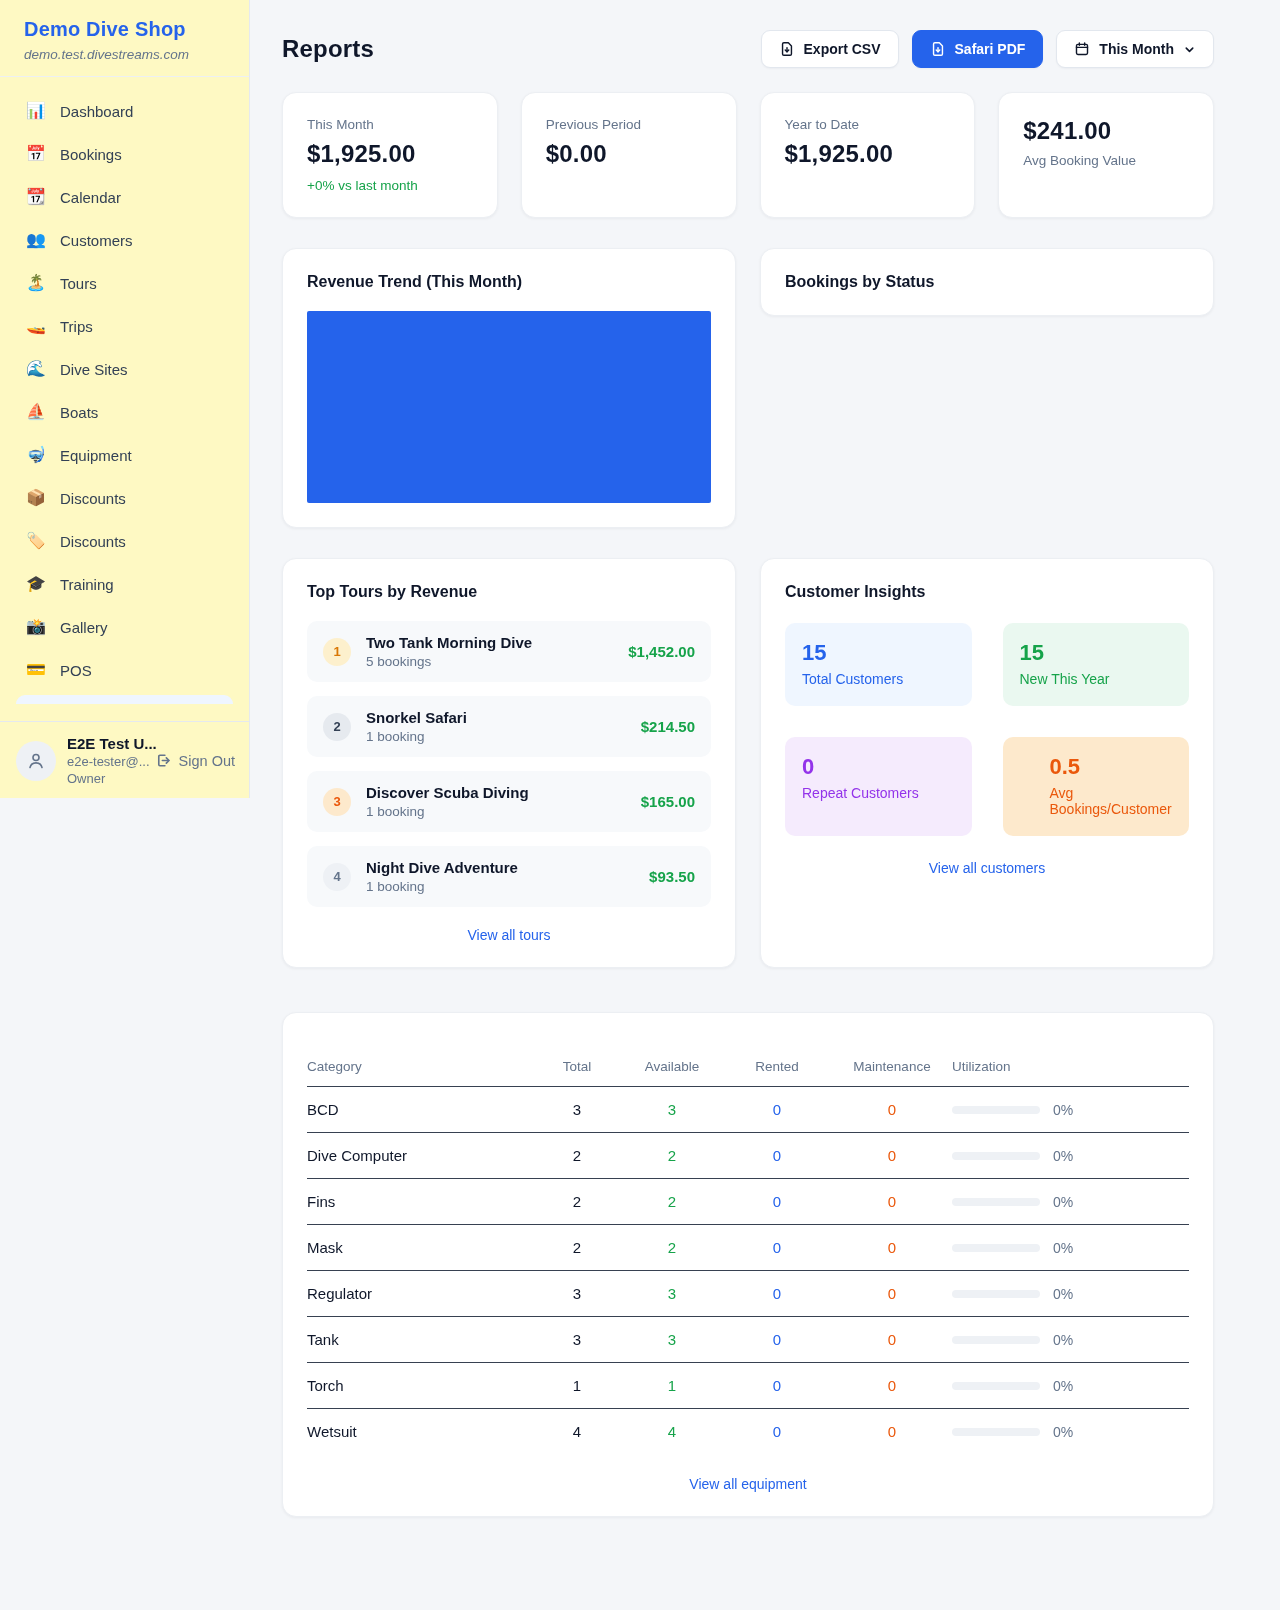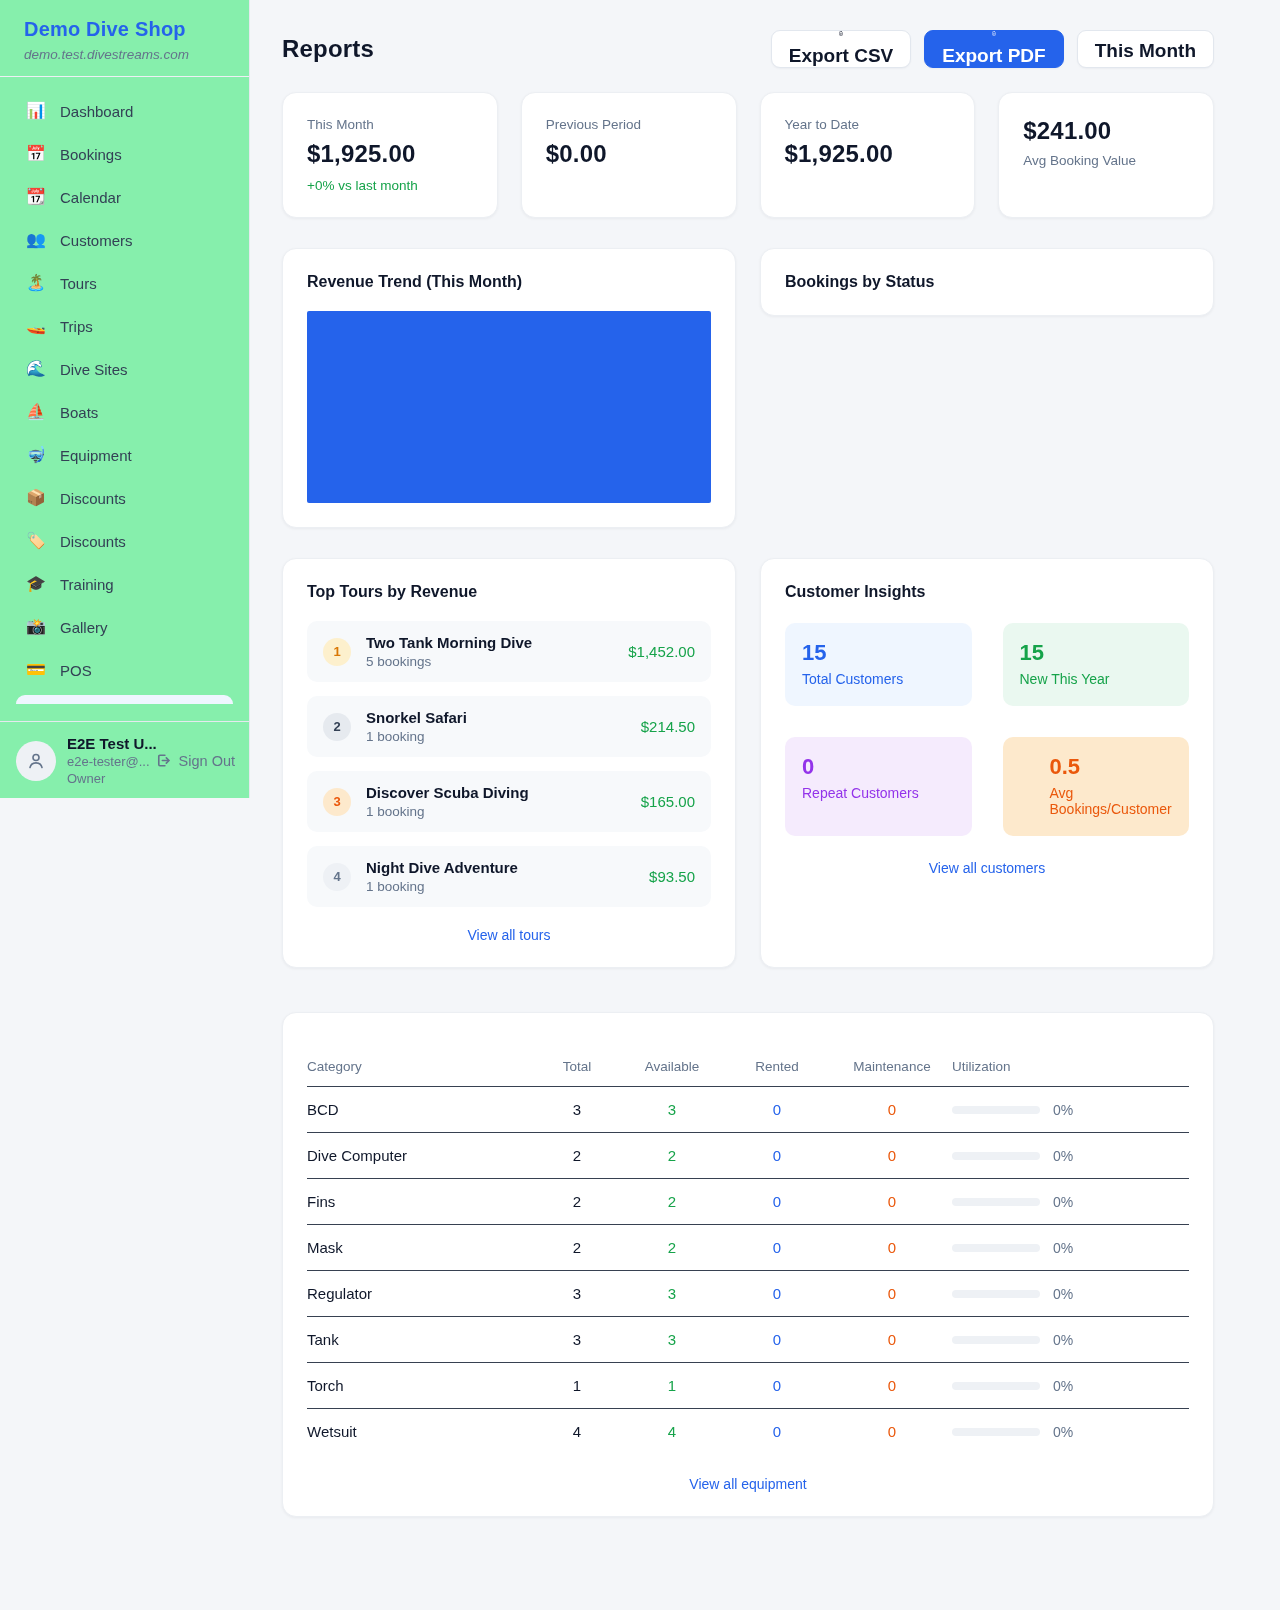--- a/index.html
+++ b/index.html
@@ -15,21 +15,21 @@
   *{box-sizing:border-box;margin:0;padding:0;}
   html,body{width:1280px;}
   body{
     min-height:1610px; background:var(--bg);
     font-family:"Liberation Sans","DejaVu Sans",sans-serif;
     color:var(--ink); position:relative;
   }
   
   .sidebar{
     position:absolute; top:0; left:0; width:250px; height:798px;
-    background:#86efac; border-right:1px solid #e5e9ef;
+    background:#fef9c3; border-right:1px solid #e5e9ef;
     display:flex; flex-direction:column;
   }
   .shop-head{padding:18px 24px 14px; border-bottom:1px solid #edf0f4;}
   .shop-name{color:var(--accent); font-size:20px; font-weight:700; letter-spacing:.2px;}
   .shop-domain{color:var(--muted); font-size:13.5px; margin-top:6px;font-style:italic;}
   .nav{flex:1; overflow:hidden; padding:16px 12px 0;}
   .nav-item{
     display:flex; align-items:center; gap:14px;
     padding:8px 14px; height:36px; margin-bottom:7px;
     border-radius:8px; color:#334155; font-size:15px; cursor:pointer;
@@ -51,24 +51,23 @@
     display:flex; align-items:center; gap:7px; color:var(--muted);
     font-size:14.5px; cursor:pointer; flex:0 0 auto;
   }
   
   .main{position:absolute; left:250px; top:0; width:1030px; padding:30px 66px 37px 32px;}
   .page-head{display:flex; align-items:center; justify-content:space-between; height:38px;}
   .page-title{font-size:24px; font-weight:700; letter-spacing:.2px;}
   .actions{display:flex; gap:13px;}
   .btn{
     display:flex; align-items:center; gap:9px; height:38px; padding:0 17px;
-    border-radius:9px; font-size:19px; font-weight:600; cursor:pointer;
+    border-radius:9px; font-size:14px; font-weight:600; cursor:pointer;
     background:#fff; border:1px solid #e2e7ee; color:var(--ink);
     box-shadow:0 1px 2px rgba(16,24,40,.04);
-    flex-direction:column;
   }
   .btn.primary{background:var(--accent); border-color:var(--accent); color:#fff;}
   .btn svg{display:block;}
   
   .card{
     background:var(--card); border:1px solid var(--cardline); border-radius:14px;
     box-shadow:0 1px 3px rgba(16,24,40,.05); padding:24px;
   }
   .card-title{font-size:16px; font-weight:700;}
   
@@ -104,21 +103,21 @@
     display:flex; align-items:center; justify-content:center;
     font-size:13px; font-weight:600;
   }
   .rank.r1{background:var(--amber-soft); color:var(--amber);}
   .rank.r2{background:#e6eaef; color:#334155;}
   .rank.r3{background:var(--orange-soft); color:var(--orange);}
   .rank.r4{background:#eef1f5; color:#64748b;}
   .tour-info{flex:1; min-width:0;}
   .tour-name{font-size:15px; font-weight:600;}
   .tour-bookings{font-size:13.5px; color:var(--muted); margin-top:3px;}
-  .tour-revenue{font-size:15px; font-weight:400; color:var(--green); white-space:nowrap;}
+  .tour-revenue{font-size:15px; font-weight:700; color:var(--green); white-space:nowrap;}
   .link{color:var(--accent); font-size:14px; text-align:center; cursor:pointer;}
   .tour-link{margin-top:20px;}
   
   .insight-grid{display:grid; grid-template-columns:1fr 1fr; gap:31px; margin-top:22px;}
   .tile{border-radius:10px; padding:17px 17px 19px;}
   .tile .t-value{font-size:22px; font-weight:700;}
   .tile .t-label{font-size:14px; margin-top:5px;}
   .tile.blue{background:var(--accent-soft); color:var(--accent);}
   .tile.green{background:var(--green-soft); color:var(--green);}
   .tile.purple{background:var(--purple-soft); color:var(--purple);}
@@ -249,21 +248,21 @@
             <path d="M7 10.2 9 12.2l2-2"></path>
         </svg>
         <span>Export CSV</span>
       </button>
       <button class="btn primary">
         <svg width="16" height="16" viewBox="0 0 18 18" fill="none" stroke="currentColor" stroke-width="1.6" stroke-linecap="round" stroke-linejoin="round">
           <path d="M10.5 2H5.5C4.7 2 4 2.7 4 3.5v11C4 15.3 4.7 16 5.5 16h7c.8 0 1.5-.7 1.5-1.5V5.5L10.5 2z"></path>
           <path d="M9 7.5v4.5"></path>
             <path d="M7 10.2 9 12.2l2-2"></path>
         </svg>
-        <span>Export PDF</span>
+        <span>Safari PDF</span>
       </button>
       <button class="btn">
         <svg width="16" height="16" viewBox="0 0 18 18" fill="none" stroke="currentColor" stroke-width="1.6" stroke-linecap="round">
           <rect x="2.8" y="3.8" width="12.4" height="11.4" rx="1.6"></rect>
           <path d="M2.8 7.2h12.4"></path>
             <path d="M6 2.2v2.6"></path>
             <path d="M12 2.2v2.6"></path>
         </svg>
         <span>This Month</span>
         <svg width="13" height="13" viewBox="0 0 14 14" fill="none" stroke="currentColor" stroke-width="1.7" stroke-linecap="round" stroke-linejoin="round">

